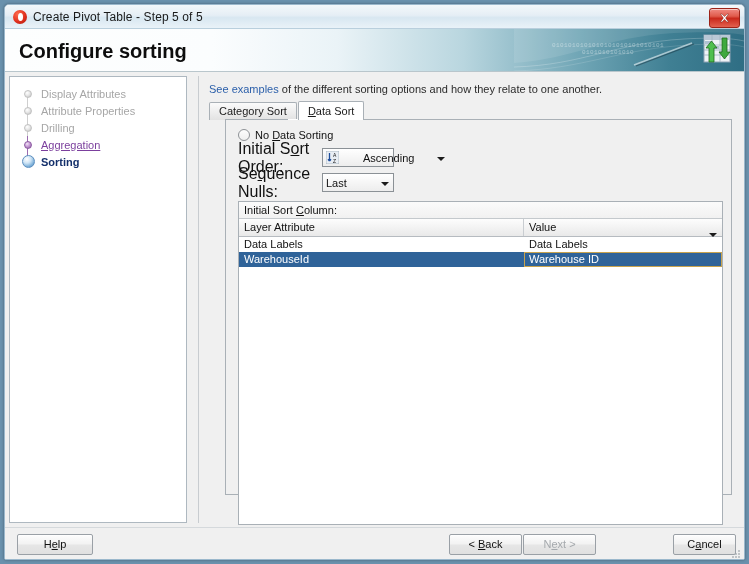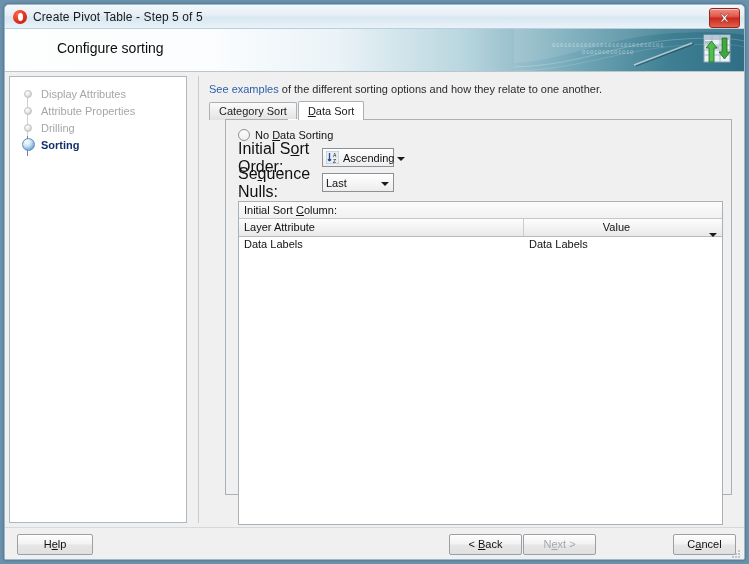--- a/index.html
+++ b/index.html
@@ -90,24 +90,23 @@
     position: relative;
     height: 42px;
     background: linear-gradient(to right, #fdfefe 0%, #fbfdfe 28%, #eaf3f7 45%, #b9d6df 62%, #6fa5b5 78%, #3f7f93 90%, #2f6e84 100%);
     border-bottom: 1px solid #b9c6cc;
     overflow: hidden;
   }
   .banner-title {
     position: absolute;
     left: 14px;
     top: 11px;
-    font-size: 14px;
-    font-weight: normal;
+    font-size: 20px;
+    font-weight: bold;
     color: #0d0d0d;
-    margin-left: 38px;
   }
   .banner-swoosh {
     position: absolute;
     right: 0; top: 0;
     width: 230px; height: 42px;
     pointer-events: none;
   }
   .banner-bits {
     position: absolute;
     right: 56px;
@@ -361,21 +360,21 @@
     border-left: 4px solid transparent;
     border-right: 4px solid transparent;
     border-top: 4px solid #1c1c1c;
     vertical-align: middle;
   }
   .sort-icon {
     width: 13px; height: 13px;
     margin-right: 4px;
     flex: 0 0 auto;
   }
-  .combo-order { width: 72px; }
+  .combo-order { width: 72px; gap: 20px; }
   .combo-nulls { width: 72px; }
 
   
   .sortcol {
     margin: 8px 0 0 4px;
     border: 1px solid #a9b0b6;
     background: #fff;
     height: 324px;
     box-sizing: border-box;
     position: relative;
@@ -405,21 +404,21 @@
   .gh {
     font-size: 11px;
     color: #111;
     line-height: 17px;
     padding-left: 5px;
     border-right: 1px solid #c9cdd1;
     box-sizing: border-box;
     cursor: pointer;
   }
   .gh.c1 { width: 285px; flex: 0 0 auto; }
-  .gh.c2 { flex: 1 1 auto; border-right: none; position: relative; padding-right: 18px; text-align: center; }
+  .gh.c2 { flex: 1 1 auto; border-right: none; position: relative; padding-right: 18px; }
   .gh-caret {
     position: absolute;
     right: 5px;
     top: 7px;
   }
   .grid-row {
     display: flex;
     height: 15px;
     box-sizing: border-box;
   }
@@ -551,20 +550,26 @@
             <span class="label">Attribute Properties</span>
           </div>
 
           <div class="step">
             <span class="marker">
                 <span class="dot"></span>
               </span>
             <span class="label">Drilling</span>
           </div>
 
+          <div class="step visited">
+            <span class="marker">
+                <span class="dot"></span>
+              </span>
+            <span class="label">Aggregation</span>
+          </div>
 
           <div class="step current">
             <span class="marker">
                 <span class="dot"></span>
               </span>
             <span class="label">Sorting</span>
           </div>
         </div>
       </div>
 
@@ -619,20 +624,24 @@
                   <span>Value</span>
                   <span class="gh-caret"><i class="caret-glyph"></i></span>
                 </div>
               </div>
 
               <div class="grid-row">
                 <div class="cell c1">Data Labels</div>
                 <div class="cell c2">Data Labels</div>
               </div>
 
+              <div class="grid-row selected">
+                <div class="cell c1">WarehouseId</div>
+                <div class="cell c2">Warehouse ID</div>
+              </div>
             </div>
           </div>
 
         </div>
       </div>
     </div>
 
     <div class="footer">
       <div class="btn help">H<span class="ul">e</span>lp</div>
       <div class="btn back">&lt; <span class="ul">B</span>ack</div>

